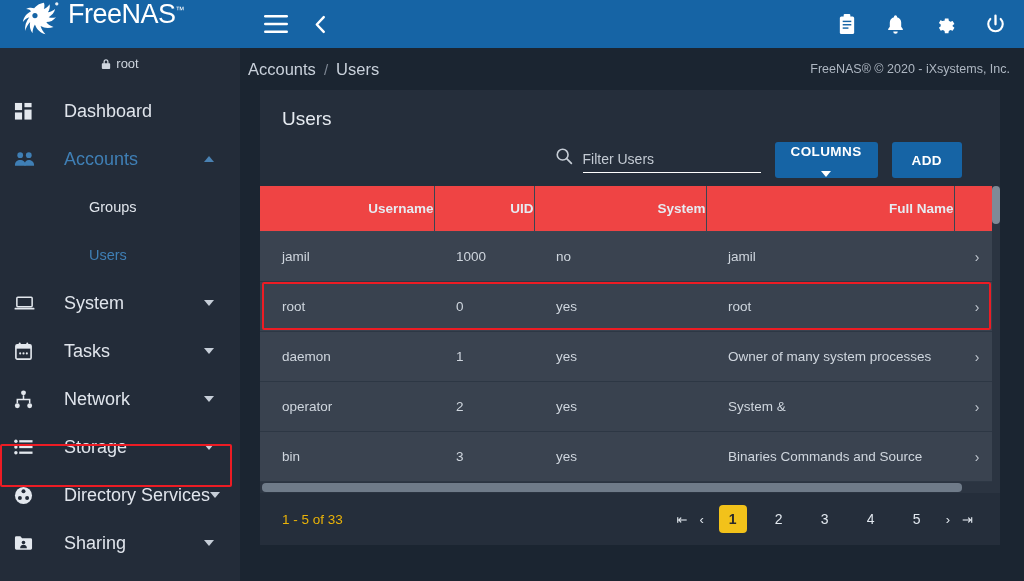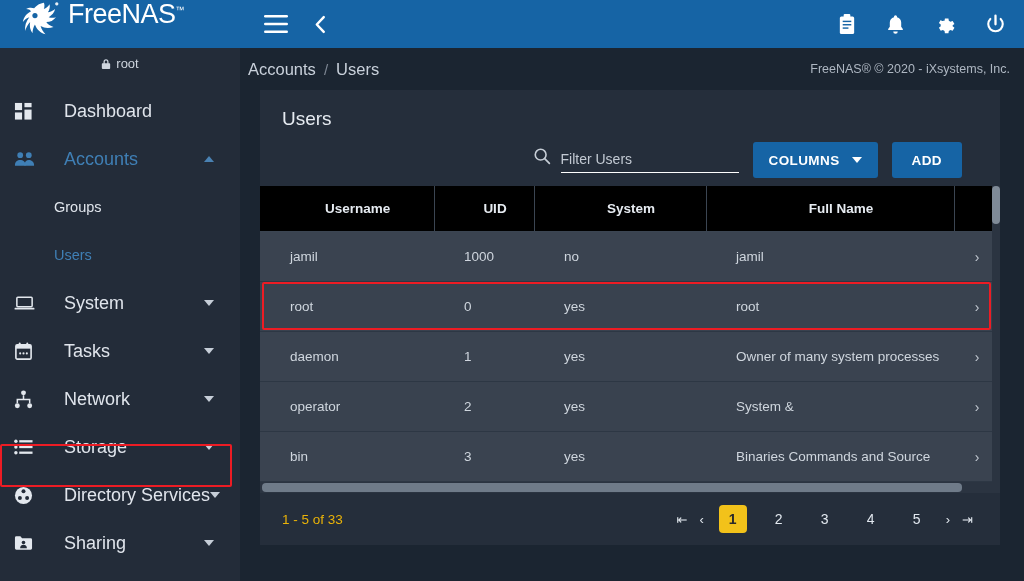--- a/index.html
+++ b/index.html
@@ -61,21 +61,21 @@
   .caret.down {
     border-left: 5.5px solid transparent; border-right: 5.5px solid transparent;
     border-top: 6px solid #c6ced8;
   }
   .caret.up {
     border-left: 5.5px solid transparent; border-right: 5.5px solid transparent;
     border-bottom: 6px solid #4a82b3;
   }
   .nav-sub {
     display: flex; align-items: center; height: 48px;
-    padding-left: 54px; font-size: 14.5px; color: #e0e5ec; cursor: pointer;
+    padding-left: 54px; font-size: 14.5px; color: #e0e5ec; cursor: pointer; margin-left: 35px;
   }
   .nav-sub.active { color: #3f7fb5; }
 
   .hl-box {
     position: absolute; border: 2.5px solid #ed1c24;
     border-radius: 2px; pointer-events: none; z-index: 40;
   }
 
   
   .main { flex: 1 1 auto; display: flex; flex-direction: column; background: #1b2531; }
@@ -120,39 +120,39 @@
     padding: 0 0 5px 0; outline: none;
   }
   .search-field::placeholder { color: #c3cad3; opacity: 1; }
   .btn {
     background: #1664a5; color: #fff; border: none;
     font-size: 13.5px; font-weight: bold; letter-spacing: 0.4px;
     font-family: "Liberation Sans", sans-serif;
     height: 36px; border-radius: 3px; cursor: pointer;
     display: flex; align-items: center; justify-content: center; gap: 12px;
   }
-  .btn-columns { padding: 8px 16px; }
+  .btn-columns { padding: 8px 16px; flex-direction: column; }
   .btn-add { padding: 0 20px; }
   .btn-caret {
     width: 0; height: 0;
     border-left: 5.5px solid transparent; border-right: 5.5px solid transparent;
     border-top: 6px solid #fff;
   }
 
   
   .table-wrap { flex: 1 1 auto; position: relative; }
   table { width: 100%; border-collapse: collapse; table-layout: fixed; }
   th {
-    text-align: center; font-size: 13.5px; color: #e6ebf1; font-weight: bold;
+    text-align: right; font-size: 13.5px; color: #e6ebf1; font-weight: bold;
     padding: 15px 0 15px 22px; border-bottom: 1px solid #3b4552;
-    border-right: 1px solid #3b4552; background: #000000;
+    border-right: 1px solid #3b4552; background: #ef4444;
   }
   th.last-col { border-right: none; width: 46px; padding-left: 0; }
   td {
-    font-size: 13.5px; color: #cfd6de; padding: 16px 0 16px 30px;
+    font-size: 13.5px; color: #cfd6de; padding: 16px 0 16px 22px;
     border-bottom: 1px solid #2d3744; background: #3a4350;
     height: 50px;
   }
   tr.row-zebra td { background: #39424f; }
   td.chev-cell {
     padding-left: 0; text-align: center; color: #c3cad3; font-size: 14px; width: 46px;
   }
   .col-user { width: 174px; }
   .col-uid { width: 100px; }
   .col-builtin { width: 172px; }

